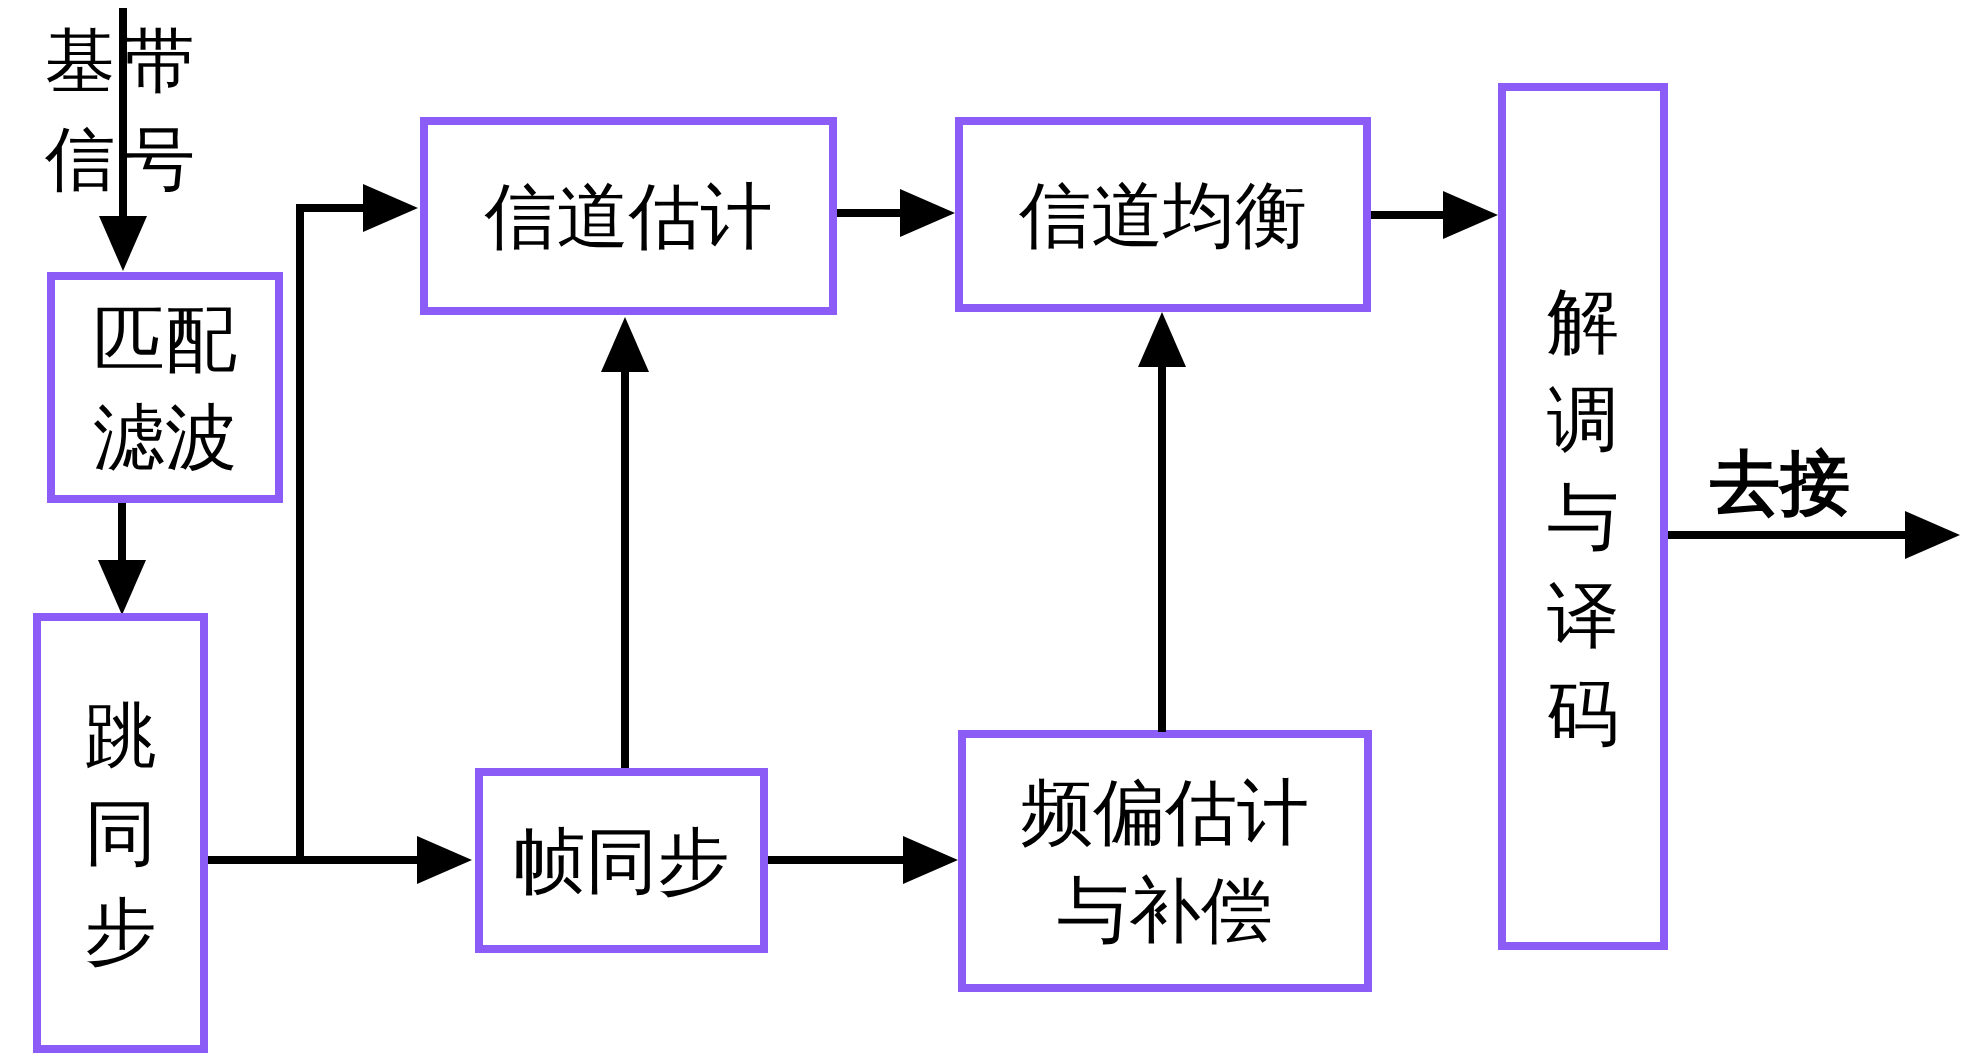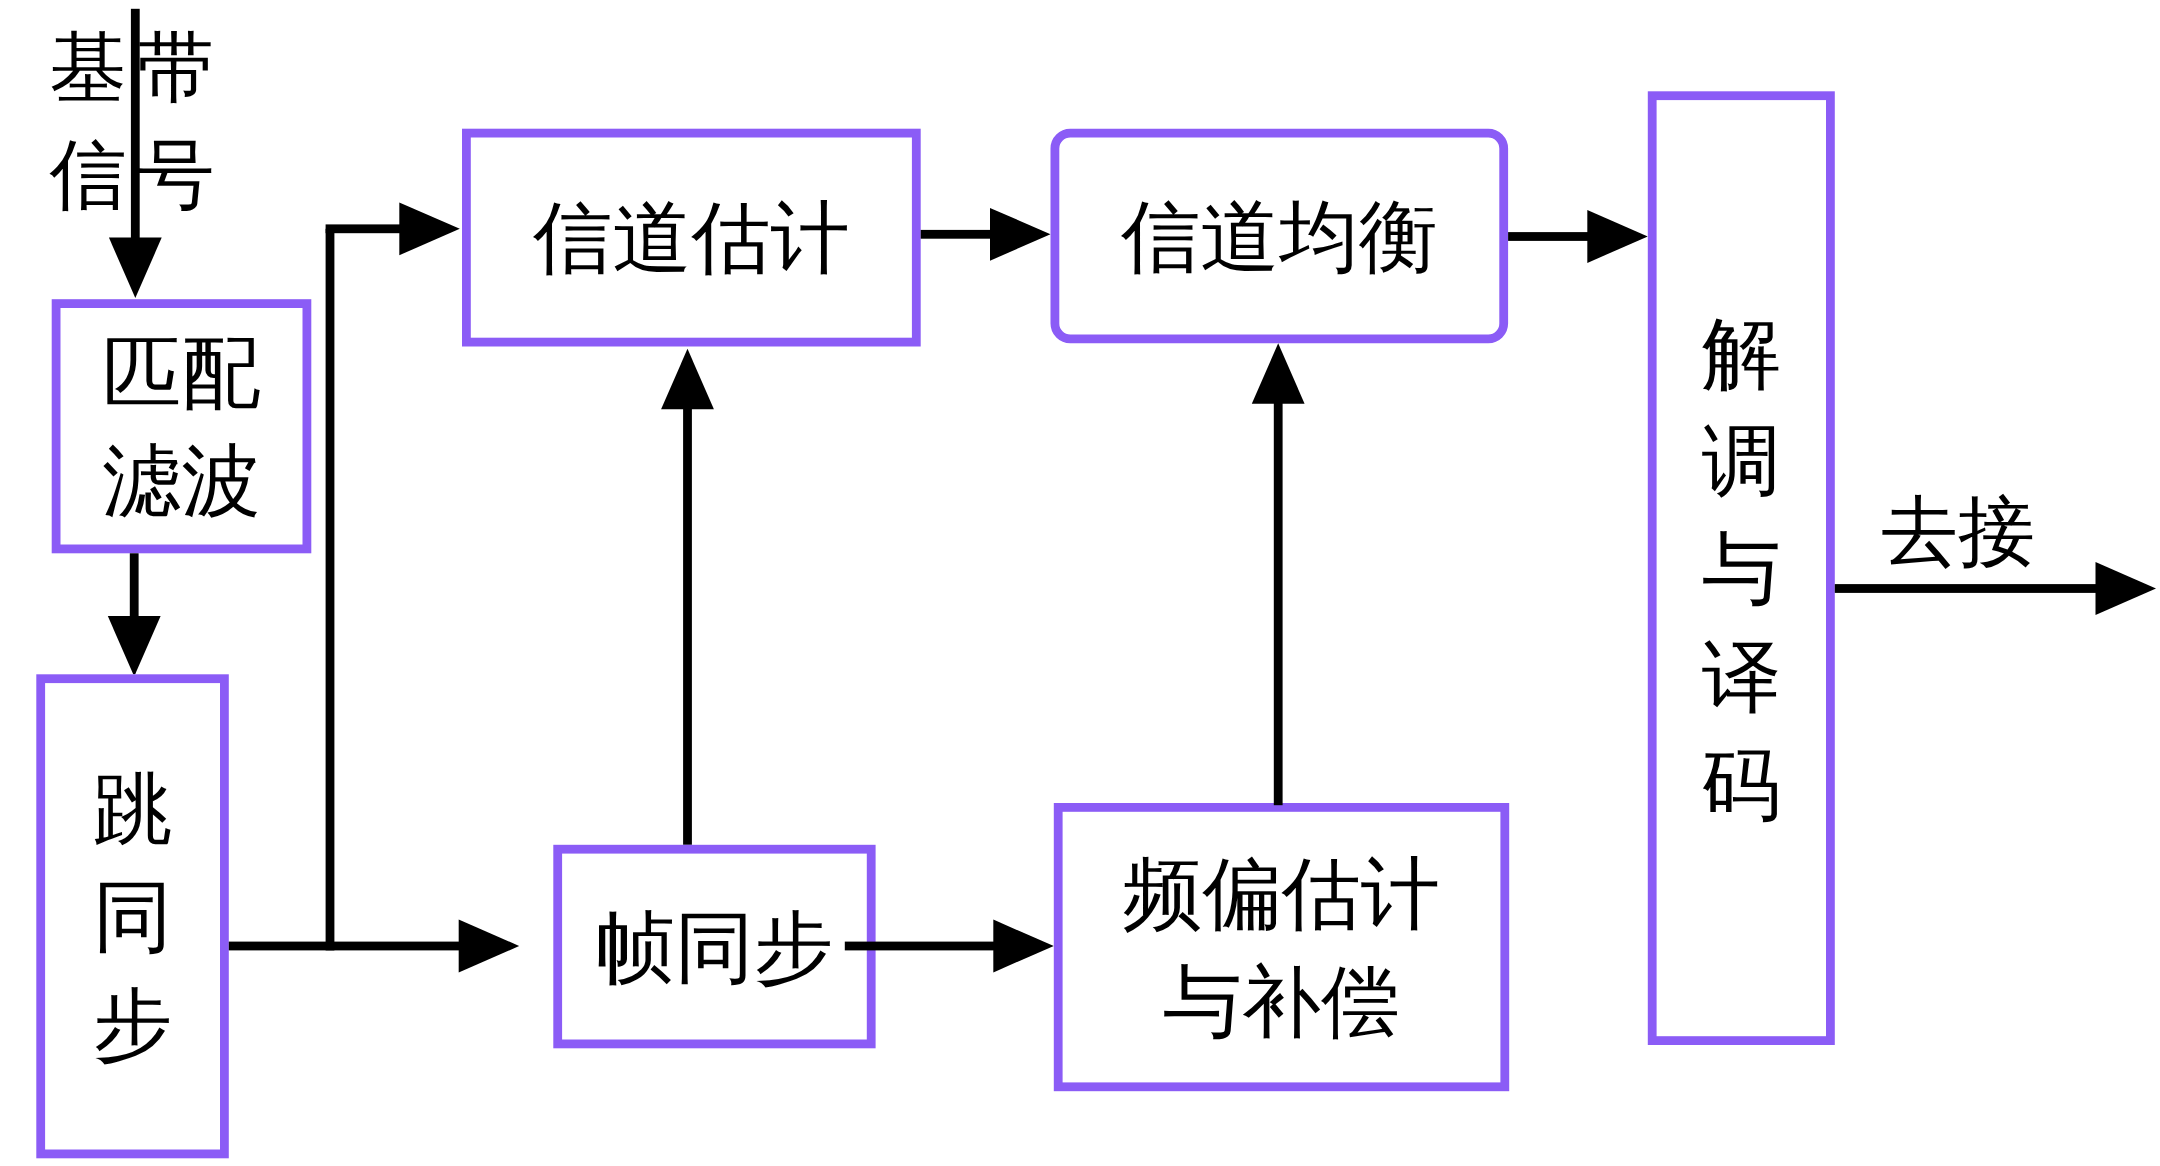--- a/index.html
+++ b/index.html
@@ -87,30 +87,30 @@
 
   <div class="box" style="left:420px; top:117px; width:417px; height:198px;">
     <span class="inner">
       <span class="line">信道估计</span>
     </span>
   </div>
 
   <div class="hline" style="left:837px; top:209px; width:65px;"></div>
   <div class="arr arr-right" style="left:900px; top:189px;"></div>
 
-  <div class="box" style="left:955px; top:117px; width:416px; height:195px;border-radius:18px;">
+  <div class="box" style="left:955px; top:117px; width:416px; height:195px;">
     <span class="inner">
       <span class="line">信道均衡</span>
     </span>
   </div>
 
   <div class="vline" style="left:621px; top:370px; height:400px;"></div>
   <div class="arr arr-up" style="left:601px; top:317px;"></div>
 
-  <div class="box" style="left:475px; top:768px; width:293px; height:185px;margin-left:28px;">
+  <div class="box" style="left:475px; top:768px; width:293px; height:185px;">
     <span class="inner">
       <span class="line">帧同步</span>
     </span>
   </div>
 
   <div class="hline" style="left:768px; top:856px; width:137px;"></div>
   <div class="arr arr-right" style="left:903px; top:836px;"></div>
 
   <div class="box" style="left:958px; top:730px; width:414px; height:262px;">
     <span class="inner left-align">
@@ -131,17 +131,17 @@
       <span class="line">调</span>
       <span class="line">与</span>
       <span class="line">译</span>
       <span class="line">码</span>
     </span>
   </div>
 
   <div class="hline" style="left:1668px; top:531px; width:240px;"></div>
   <div class="arr arr-right" style="left:1905px; top:511px;"></div>
 
-  <div class="flowlabel" style="left:1700px; top:433px; width:160px; line-height:100px;">
+  <div class="flowlabel" style="left:1700px; top:433px; width:160px; line-height:100px;font-weight:bold;">
     <span class="line">去接</span>
   </div>
 
 </div>
 
 </body></html>

